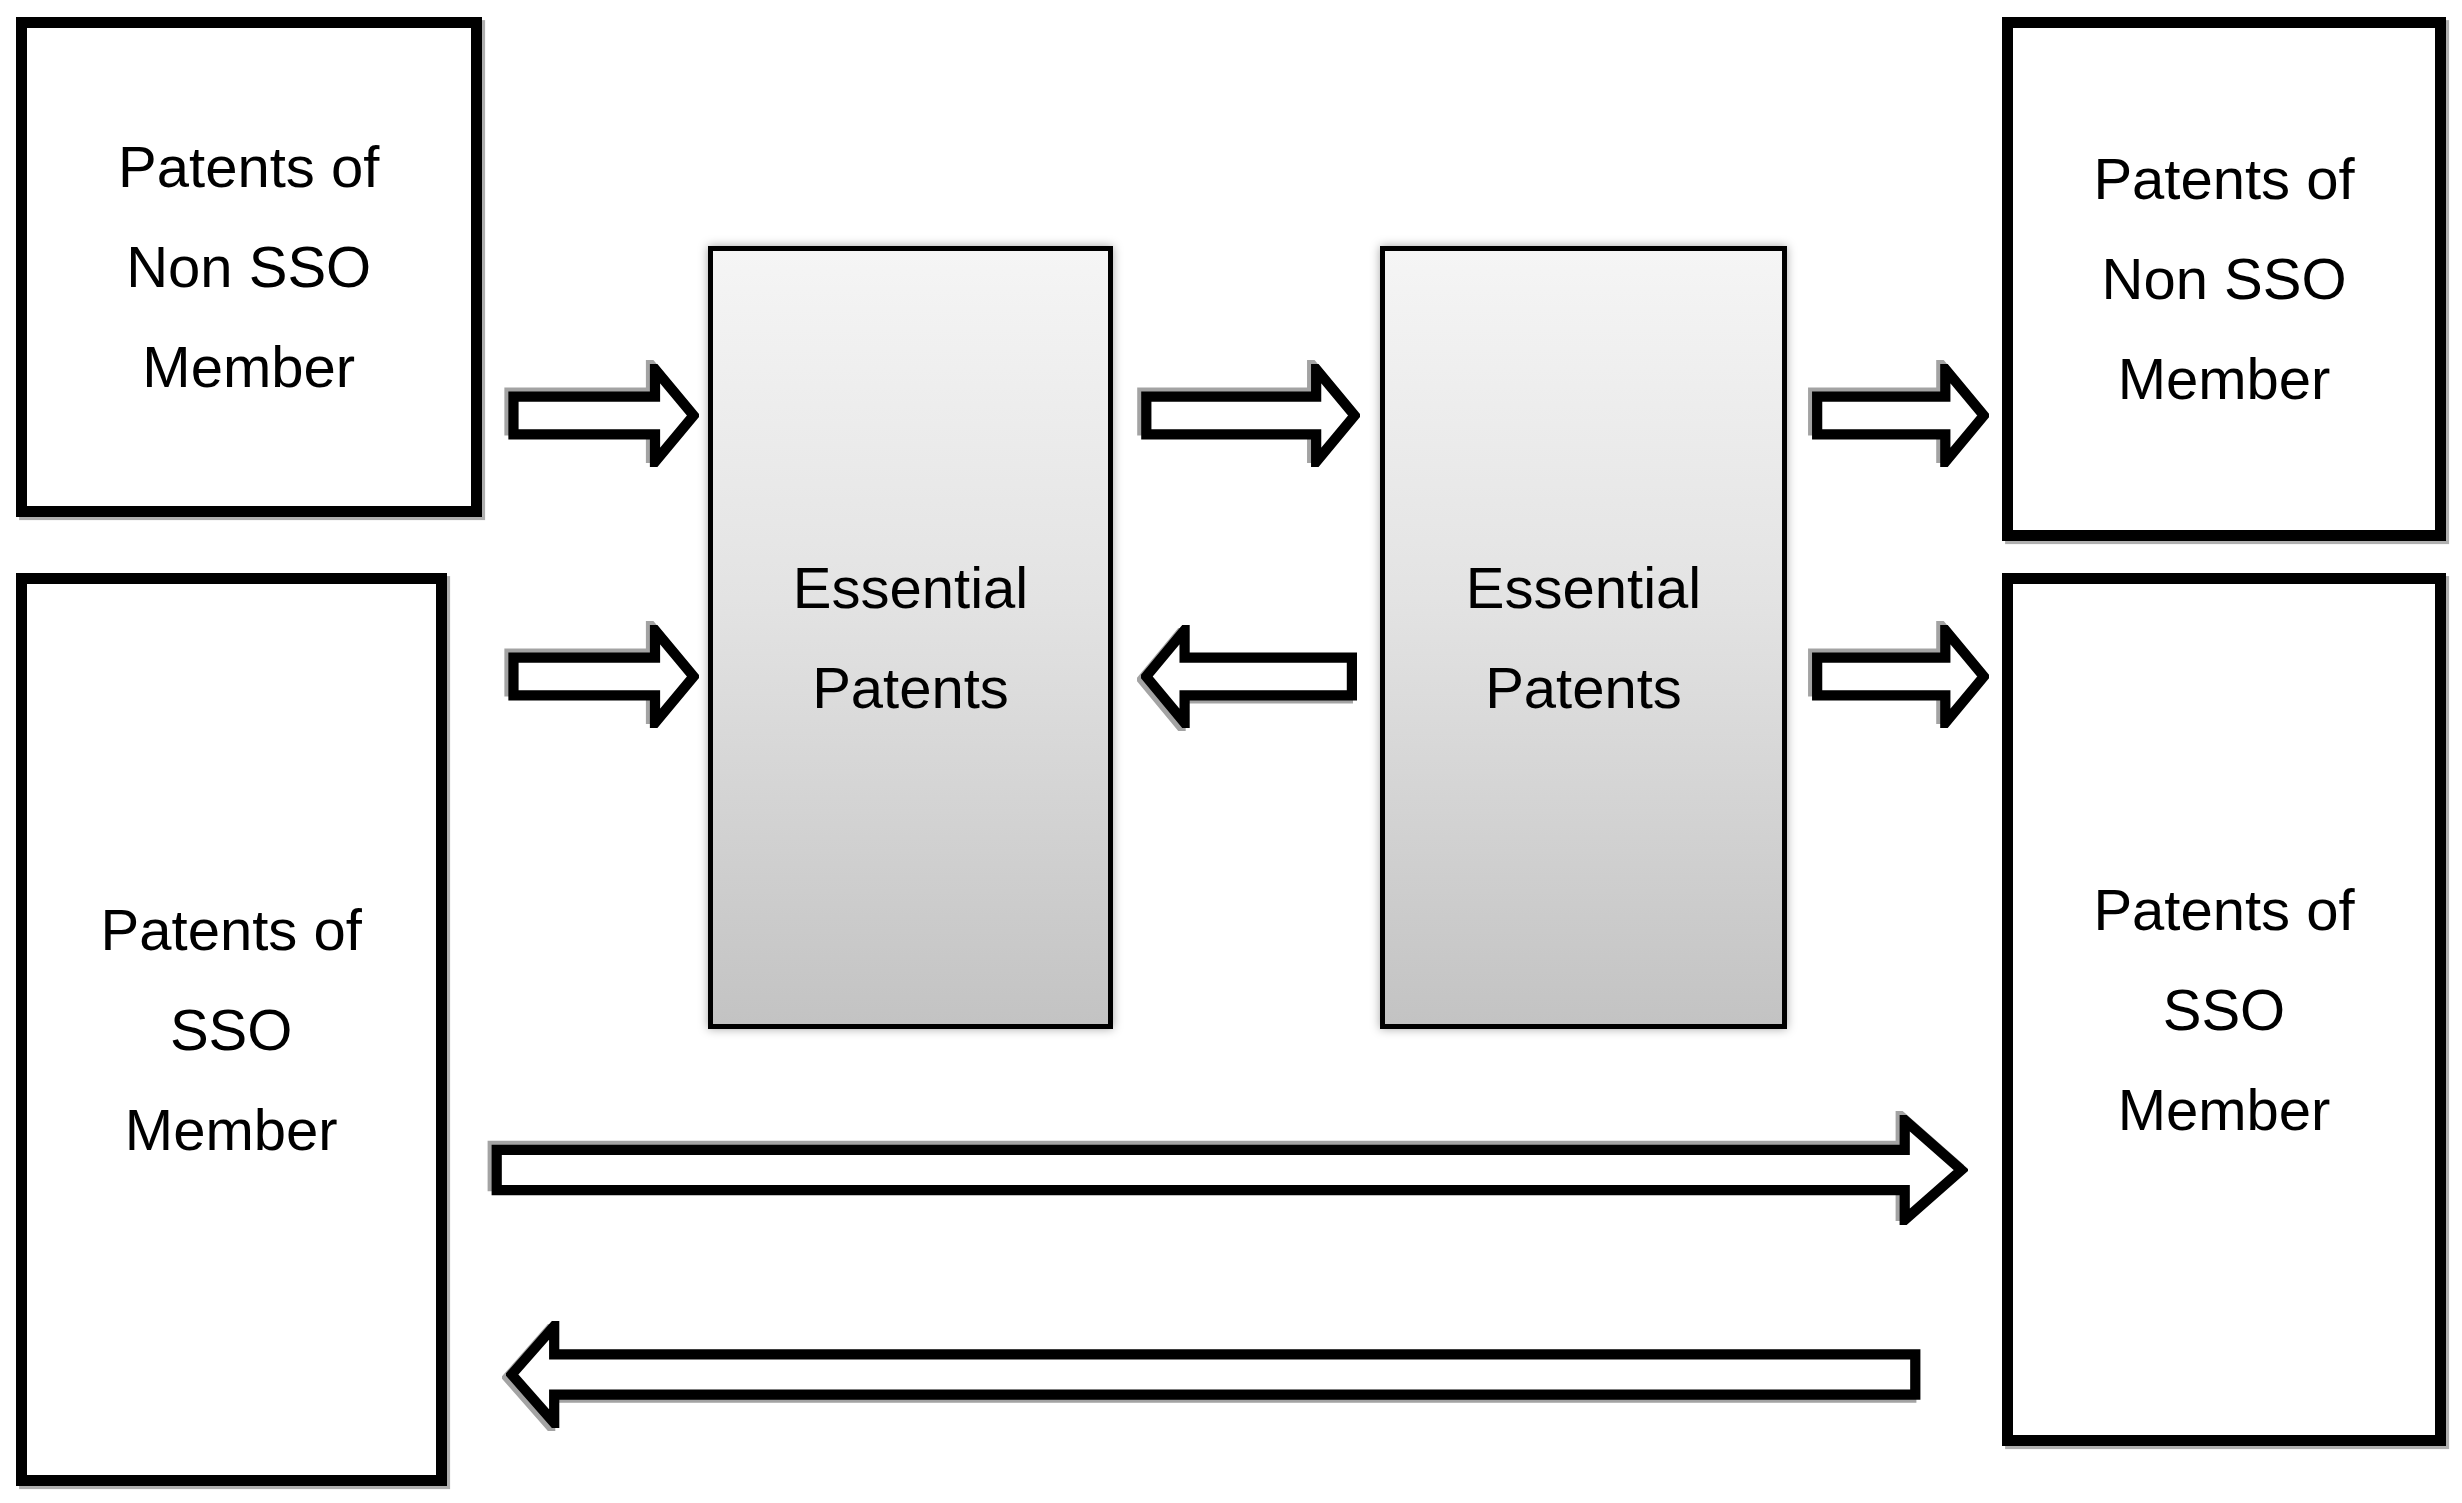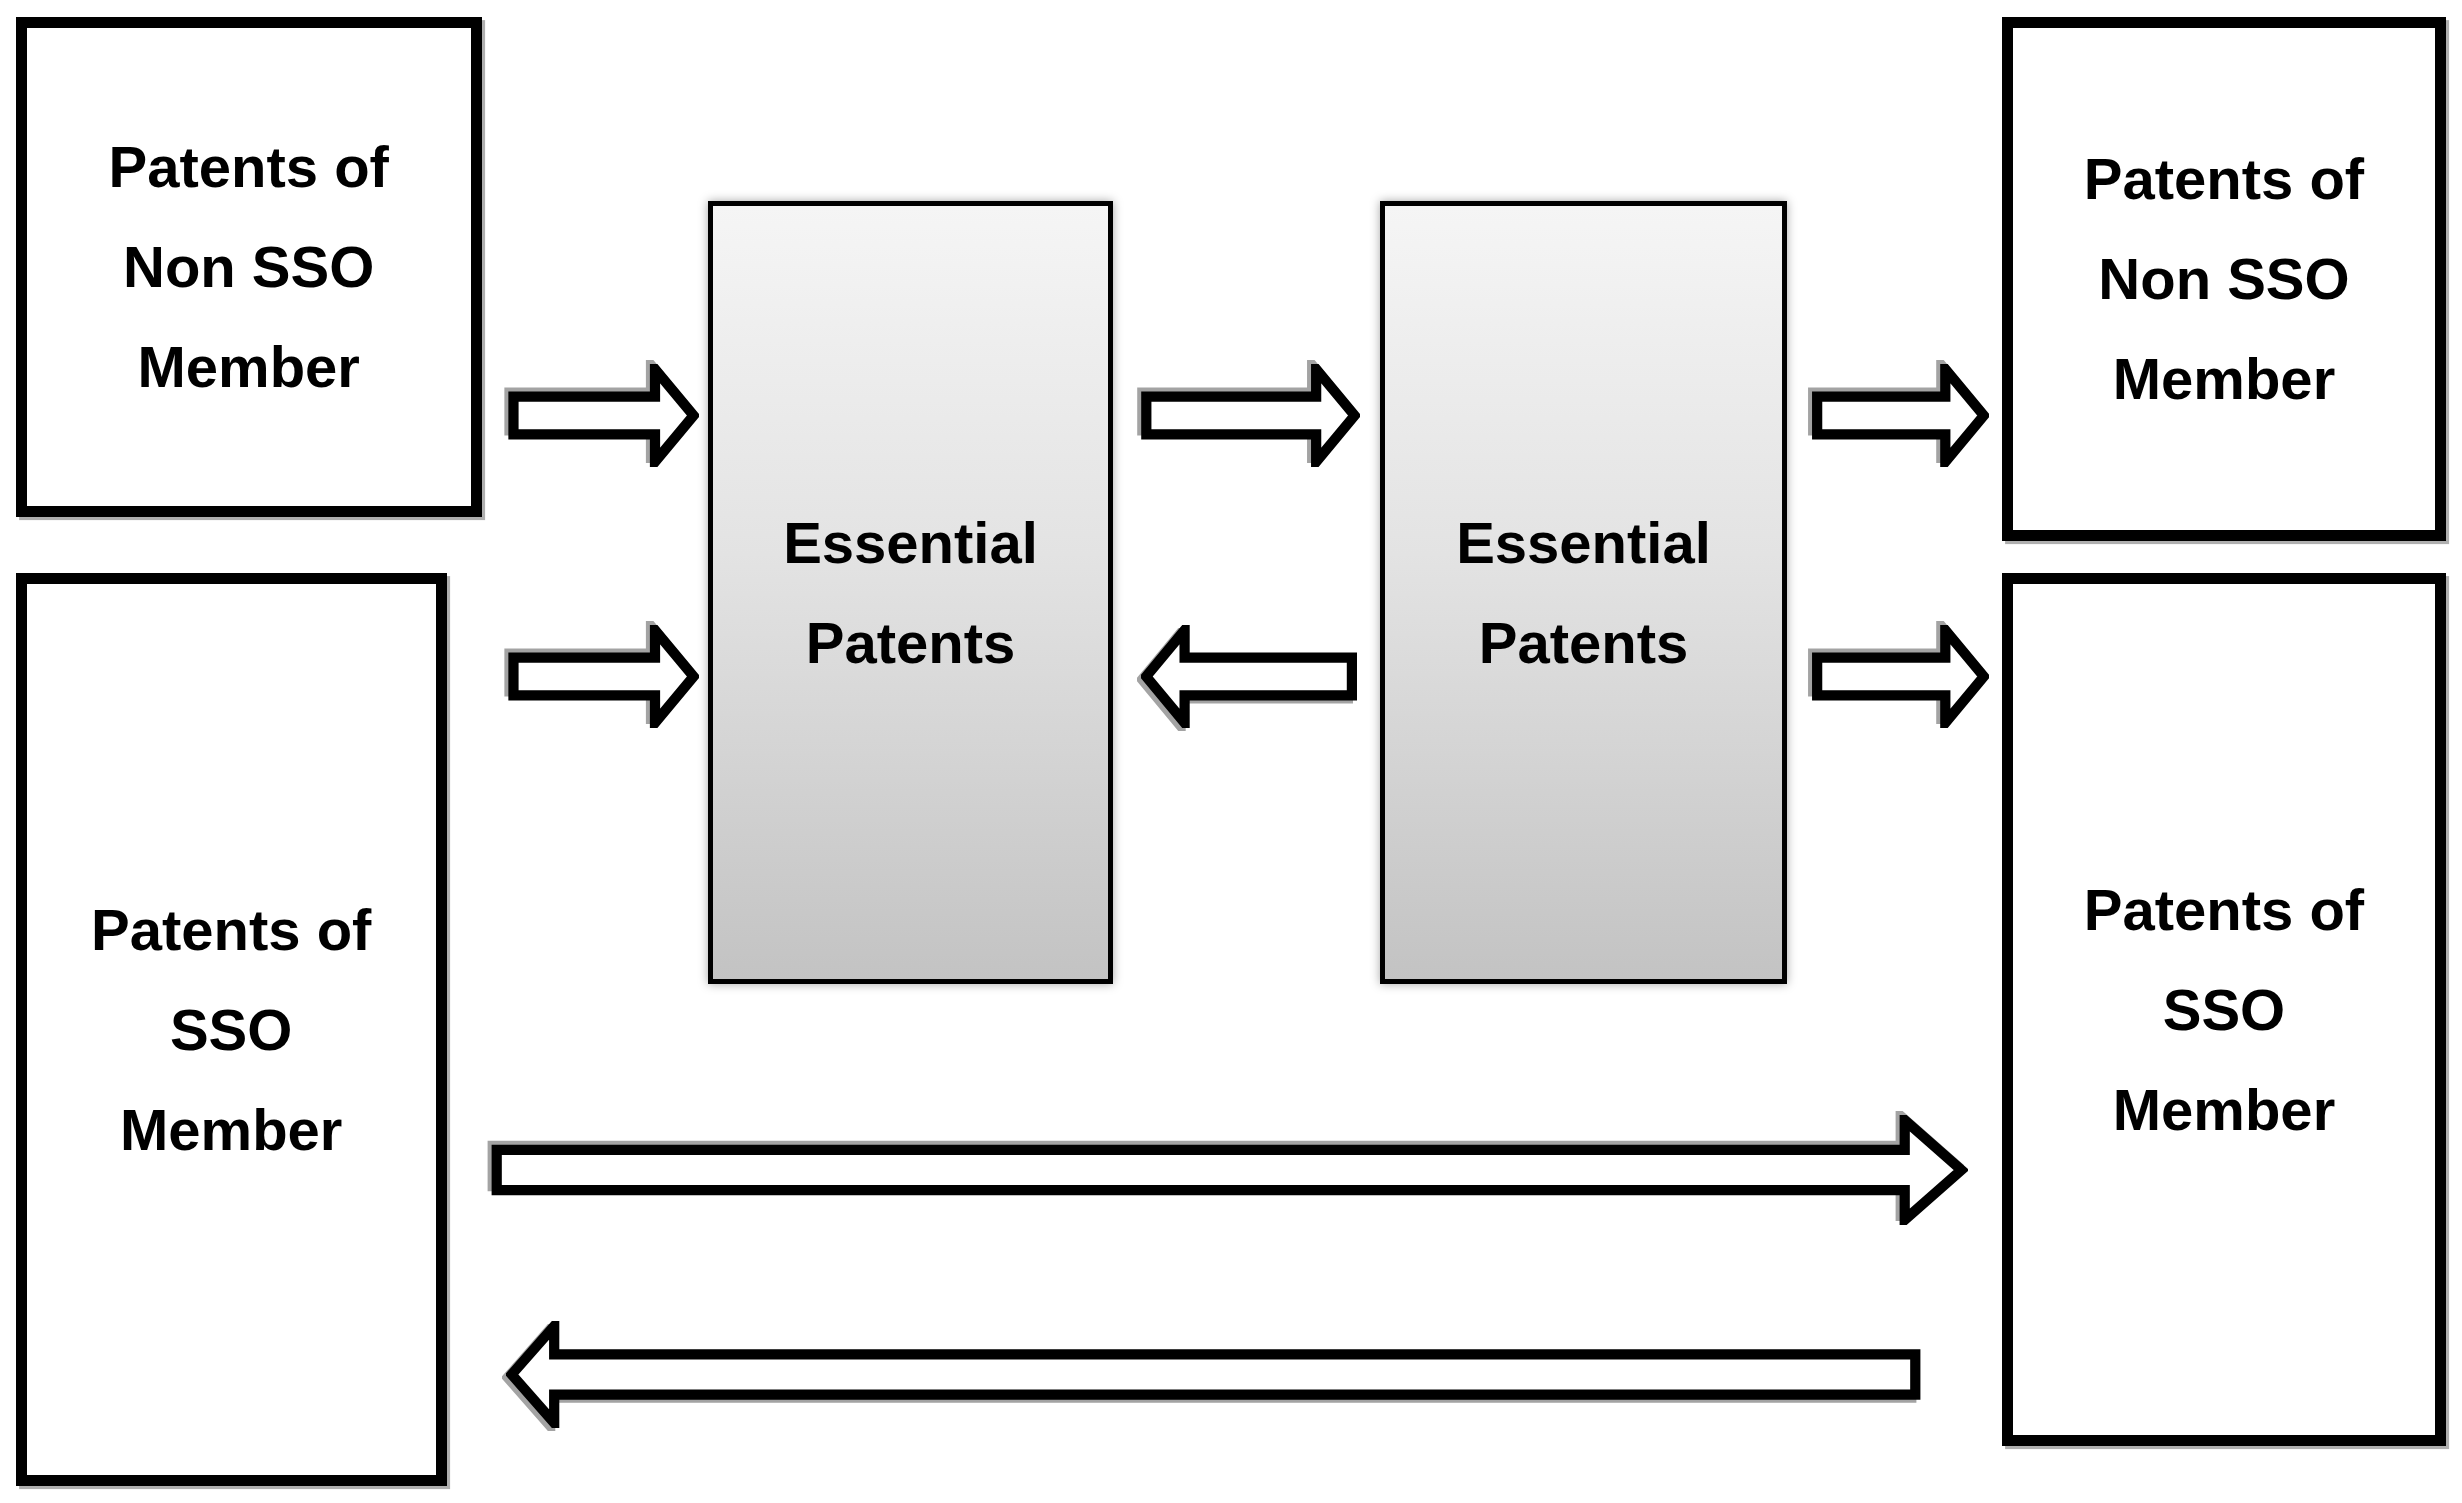--- a/index.html
+++ b/index.html
@@ -16,34 +16,35 @@
     overflow: hidden;
   }
   .box {
     position: absolute;
     box-sizing: border-box;
     display: flex;
     flex-direction: column;
     align-items: center;
     justify-content: center;
     text-align: right;
-    font-weight: 700;
+    font-weight: 400;
     font-size: 58px;
     line-height: 100px;
     color: #000000;
   }
   .box.plain {
     background: #ffffff;
     border: 11.8px solid #000000;
     box-shadow: 3.1px 3.1px 0 rgba(110,110,110,0.55);
   }
   .box.gradient {
     background: linear-gradient(to bottom, #f5f5f5 0%, #e3e3e3 45%, #c3c3c3 100%);
     border: 5.5px solid #000000;
     box-shadow: 0 0 9.4px rgba(0,0,0,0.35);
+    margin-top: 45px;
   }
   .box .line {
     display: block;
     white-space: nowrap;
   }
   #box-top-left     { left: 15.7px;   top: 17.3px;   width: 466px; height: 500px; }
   #box-bottom-left  { left: 15.7px;   top: 573px;  width: 431px; height: 913px; }
   #box-ess-left     { left: 708px;  top: 201px;  width: 405px; height: 783px; }
   #box-ess-right    { left: 1380px; top: 201px;  width: 407px; height: 783px; }
   #box-top-right    { left: 2002px; top: 17.3px;   width: 444px; height: 524px; }

